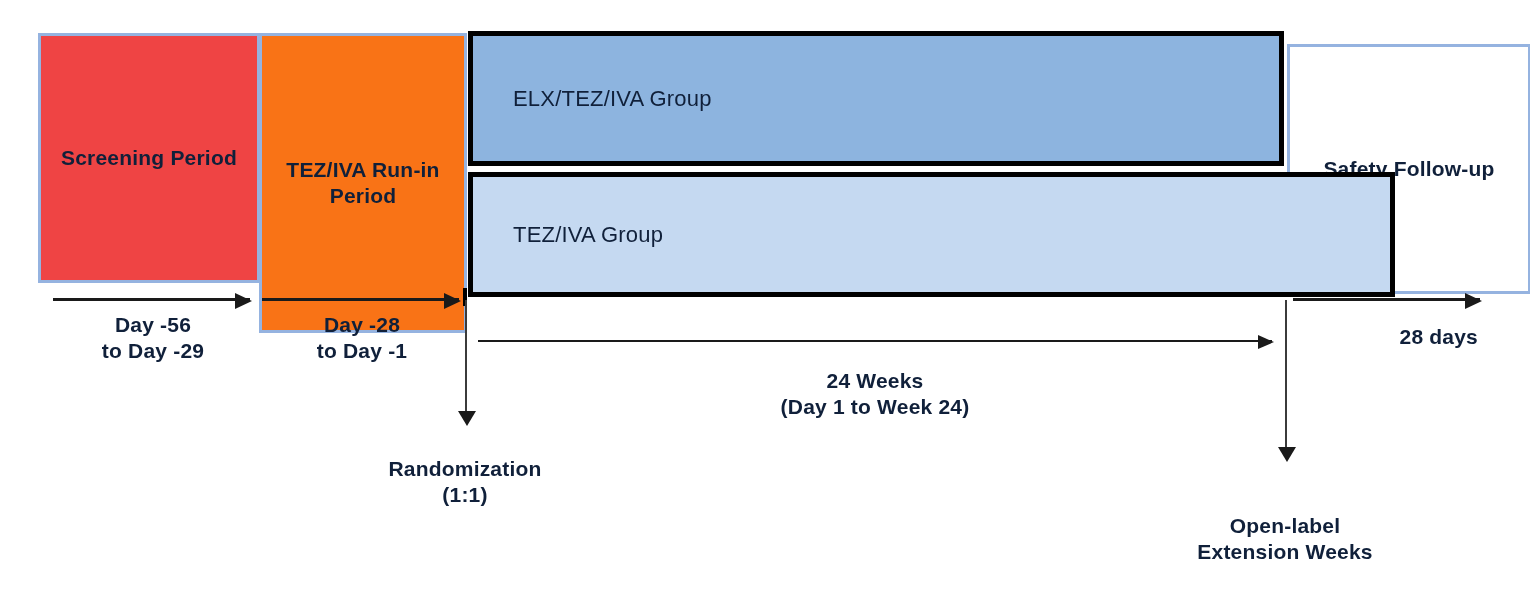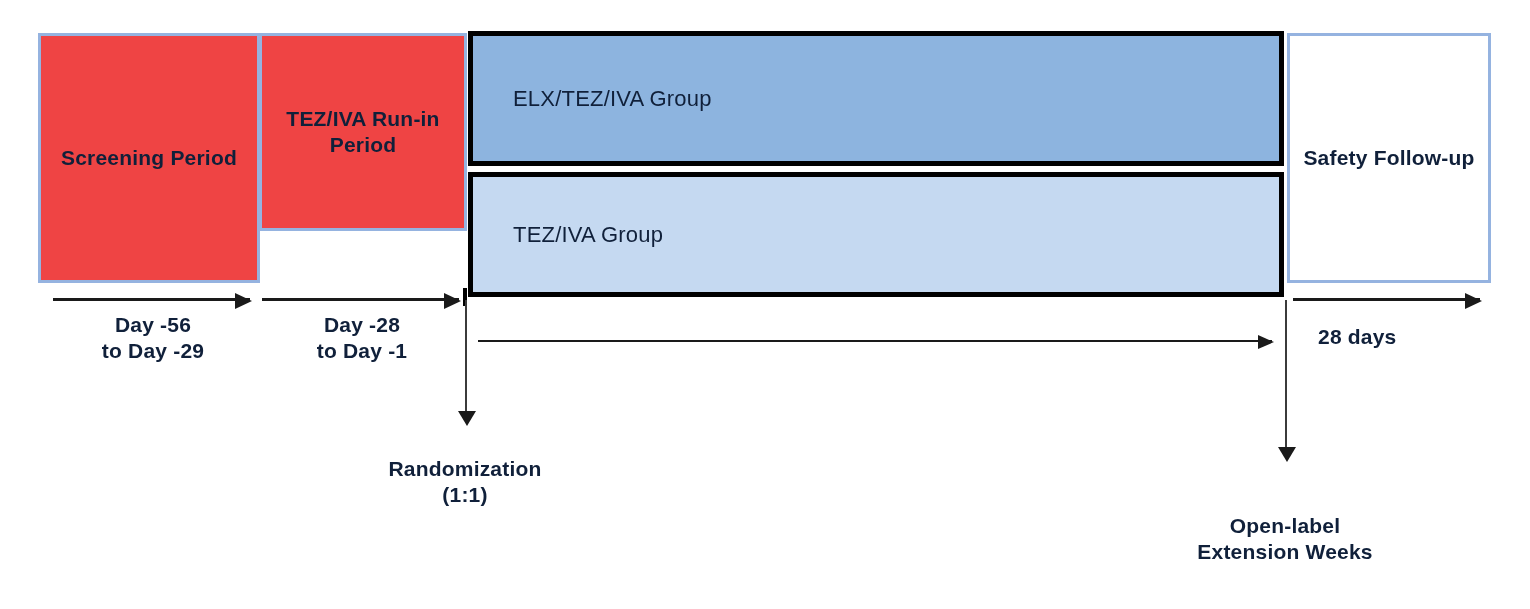--- a/index.html
+++ b/index.html
@@ -33,26 +33,26 @@
     color: #10203a;
     letter-spacing: 0.2px;
   }
   #screening-box {
     left: 38px;  top: 33px;
     width: 222px; height: 250px;
     background: #ef4444;
   }
   #runin-box {
     left: 259px; top: 33px;
-    width: 208px; height: 198px;
-    background: #ef4444;
+    width: 208px; height: 300px;
+    background: #f97316;
   }
   #safety-box {
-    left: 1287px; top: 33px;
-    width: 204px; height: 250px;
+    left: 1287px; top: 44px;
+    width: 244px; height: 250px;
     background: #ffffff;
   }
 
   
   .arm-box {
     position: absolute;
     box-sizing: border-box;
     border: 5px solid #000000;
     display: flex;
     align-items: center;
@@ -62,21 +62,21 @@
     padding-left: 40px;
     letter-spacing: 0.2px;
   }
   #elx-box {
     left: 468px; top: 31px;
     width: 816px; height: 135px;
     background: #8db4df;
   }
   #tez-box {
     left: 468px; top: 172px;
-    width: 816px; height: 125px;
+    width: 927px; height: 125px;
     background: #c5d9f1;
   }
 
   
   .h-arrow {
     position: absolute;
     height: 0;
     border-top: 3px solid #1a1a1a;
   }
   .h-arrow::after {
@@ -127,21 +127,21 @@
     line-height: 1.25;
     color: #10203a;
     text-align: center;
     white-space: pre-line;
     letter-spacing: 0.2px;
   }
   #lbl-screening-days { left: 53px;  top: 312px; width: 200px; }
   #lbl-runin-days     { left: 262px; top: 312px; width: 200px; }
   #lbl-randomization  { left: 345px; top: 456px; width: 240px; }
   #lbl-24weeks        { left: 690px; top: 368px; width: 370px; }
-  #lbl-28days         { left: 1318px; top: 324px; width: 160px; text-align: left; }
+  #lbl-28days         { left: 1318px; top: 324px; width: 160px; text-align: right; }
   #lbl-ole            { left: 1160px; top: 513px; width: 250px; }
 </style>
 </head>
 <body>
 
 <div id="diagram">
 
   <div class="phase-box" id="screening-box">
     <span>Screening
 Period</span>
@@ -178,19 +178,21 @@
 
   <div class="caption" id="lbl-screening-days">Day -56
 to Day -29</div>
 
   <div class="caption" id="lbl-runin-days">Day -28
 to Day -1</div>
 
   <div class="caption" id="lbl-randomization">Randomization
 (1:1)</div>
 
+  <div class="caption" id="lbl-24weeks">24 Weeks
+(Day 1 to Week 24)</div>
 
   <div class="caption" id="lbl-28days">28 days</div>
 
   <div class="caption" id="lbl-ole">Open-label
 Extension Weeks</div>
 
 </div>
 
 </body></html>

